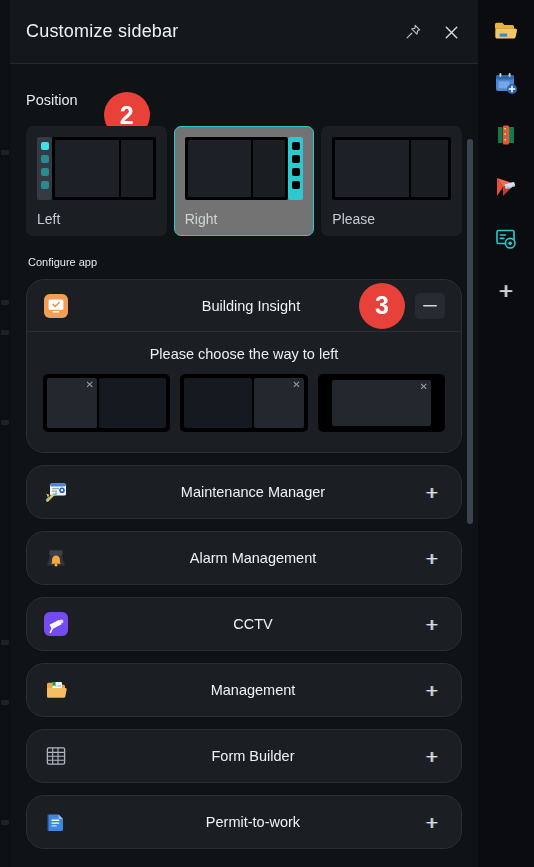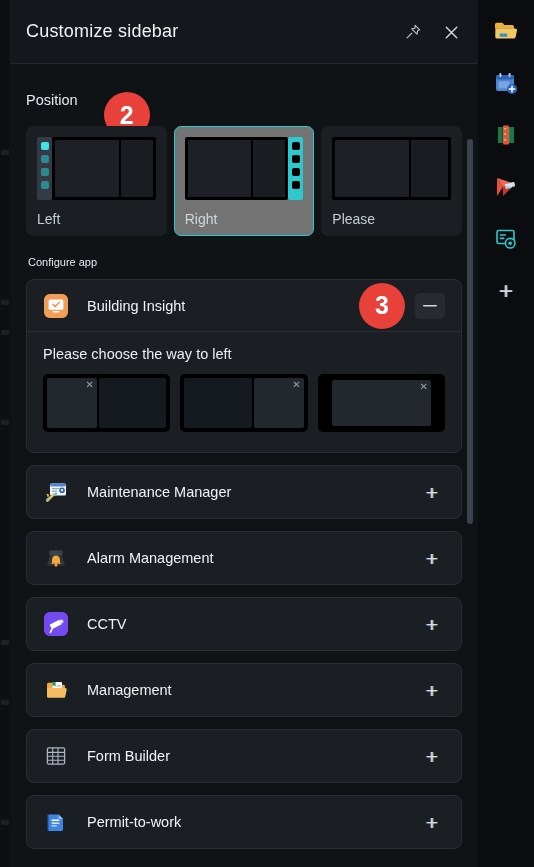--- a/index.html
+++ b/index.html
@@ -113,22 +113,22 @@
     flex: 1 1 auto; border: 3px solid #000; background: #000;
     display: flex; border-radius: 2px; overflow: hidden;
   }
   .mw-pane-a { flex: 2 1 0; background: #1d2127; border-right: 2px solid #000; }
   .mw-pane-b { flex: 1 1 0; background: #1a1e23; }
 
   
   .cfg-label { color: #e6e9ee; font-size: 11px; padding: 20px 0 11px 2px; }
 
   .app-card {
-    background: #1b1f24; border: 1px solid #2a2f36; border-radius: 8px;
-    margin-bottom: 12px; overflow: hidden;
+    background: #1b1f24; border: 1px solid #2a2f36; border-radius: 18px;
+    margin-bottom: 12px; overflow: hidden; text-align: center;
   }
   .app-row {
     height: 52px; display: flex; align-items: center; padding: 0 16px;
     position: relative; cursor: pointer;
   }
   .app-card.expanded > .app-row { border-bottom: 1px solid #2a2f36; }
   .app-icon {
     width: 26px; height: 26px; flex: 0 0 26px; margin-right: 18px;
     display: flex; align-items: center; justify-content: center;
   }

